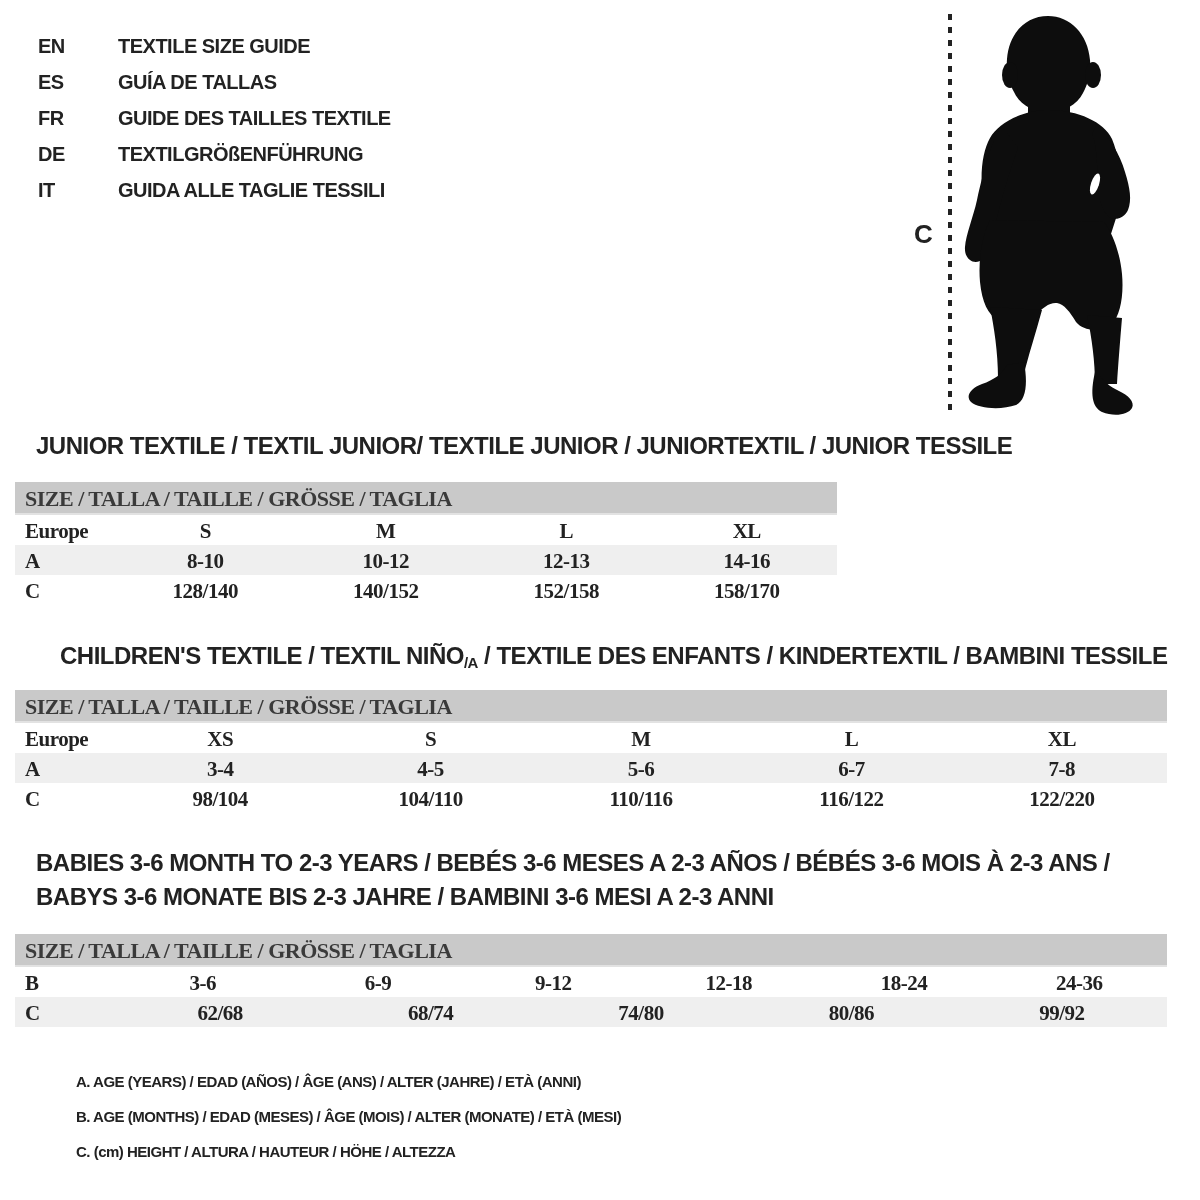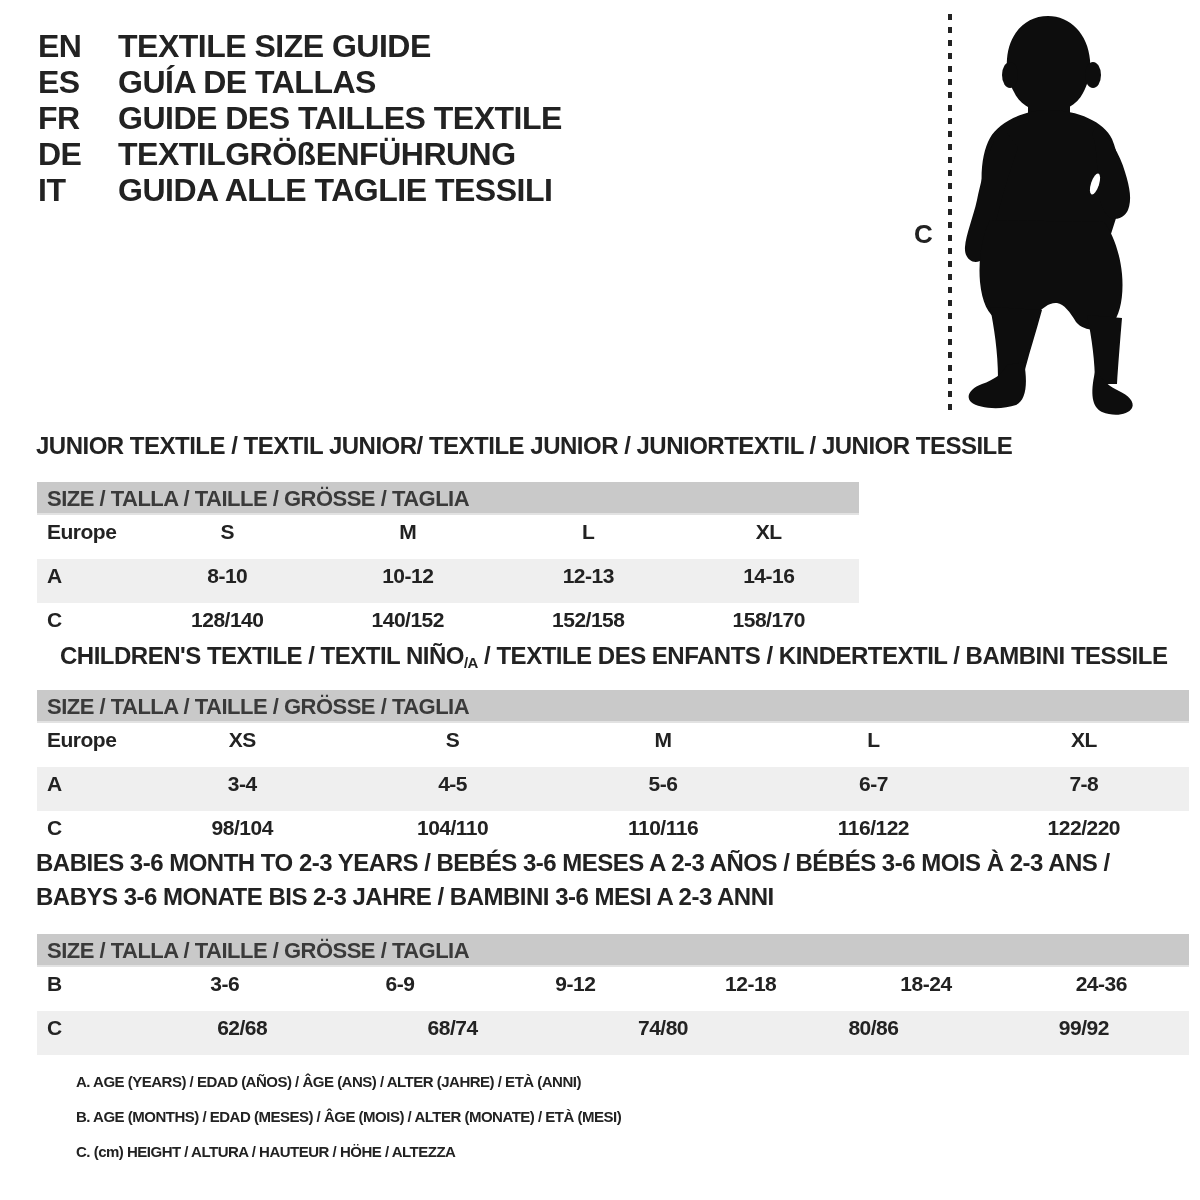--- a/index.html
+++ b/index.html
@@ -3,40 +3,40 @@
 <meta charset="utf-8">
 <style>
   html,body{margin:0;padding:0;}
   body{
     width:1200px;height:1200px;position:relative;background:#ffffff;
     font-family:"Liberation Sans",sans-serif;font-weight:bold;
     color:var(--ink,#222);overflow:hidden;letter-spacing:-0.5px;
   }
   
   .lang-block{position:absolute;left:38px;top:28px;}
-  .lang-row{display:flex;height:36px;align-items:center;font-size:32px;}
+  .lang-row{display:flex;height:36px;align-items:center;font-size:20px;}
   .lang-code{width:80px;}
   
   .height-line{
     position:absolute;left:948px;top:14px;width:4px;height:402px;
     background:repeating-linear-gradient(to bottom,var(--ink,#161616) 0 6px,transparent 6px 13px);
   }
   .figure-label{position:absolute;left:914px;top:219px;font-size:26px;}
   .silhouette{position:absolute;left:962px;top:12px;color:var(--silhouette,#0d0d0d);}
   
   .section-heading{position:absolute;left:36px;font-size:24px;line-height:24px;white-space:nowrap;}
   .sub-a{font-size:15px;position:relative;top:4px;}
   
-  .size-table{position:absolute;left:37px;}
+  .size-table{position:absolute;left:15px;font-family:Liberation Serif, serif;}
   .size-bar{
     background:var(--bar-gray,#c9c9c9);height:33px;line-height:33px;
     padding-left:10px;font-size:22px;color:#3a3a3a;
     border-bottom:2px solid #e2e2e2;box-sizing:border-box;
   }
-  .trow{display:flex;height:44px;line-height:33px;font-size:21px;}
+  .trow{display:flex;height:30px;line-height:33px;font-size:21px;}
   .trow.gray{background:var(--row-gray,#efefef);}
   .cell-label{width:100px;padding-left:10px;box-sizing:border-box;}
   .cell-val{flex:1;text-align:center;}
   
   .legend{position:absolute;left:36px;top:1064px;}
   .legend-line{height:35px;line-height:35px;font-size:15px;white-space:nowrap;margin-left:40px;}
 </style>
 </head>
 <body>
 

